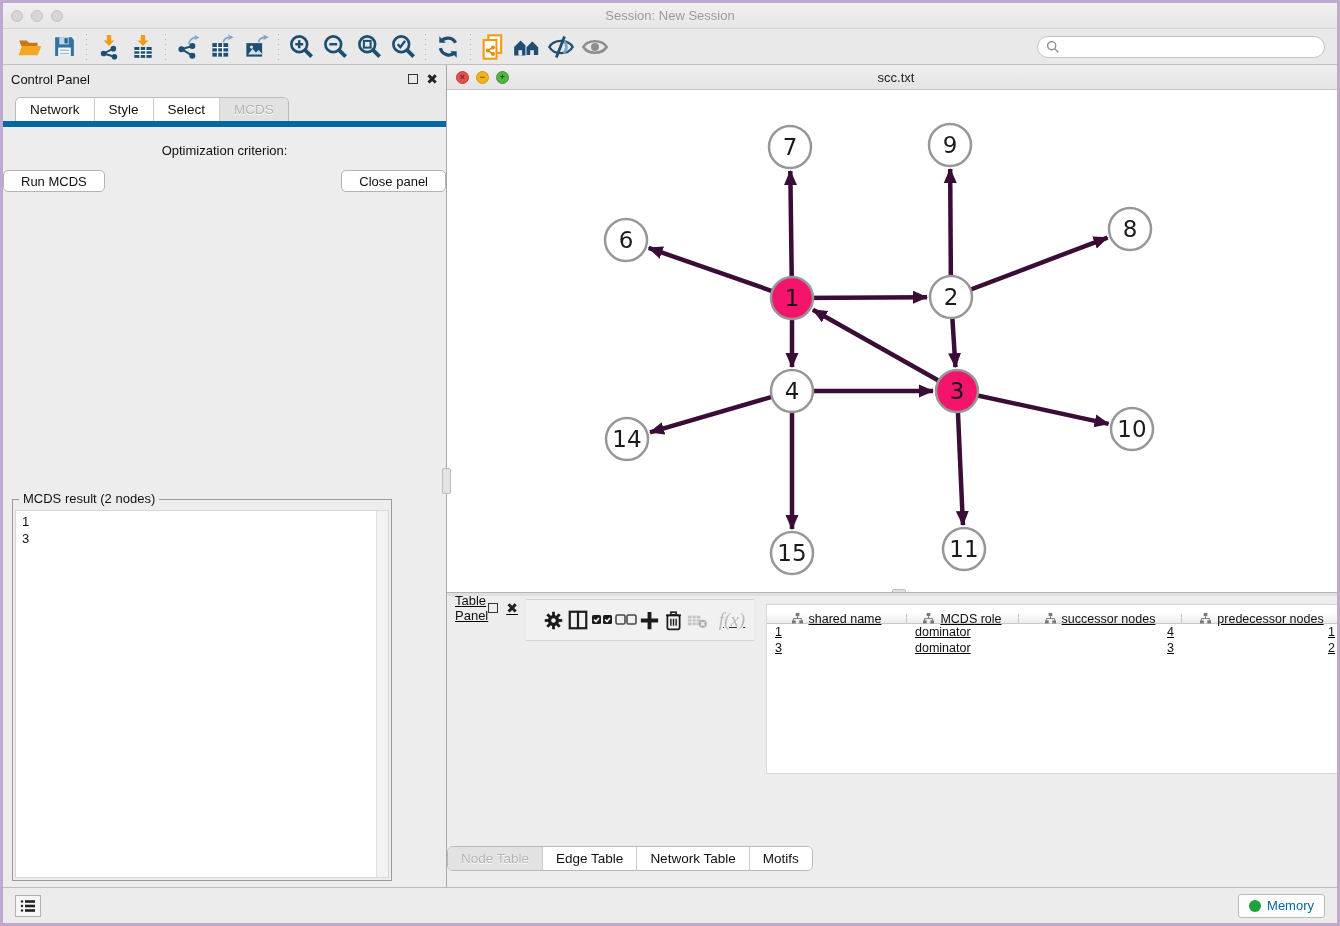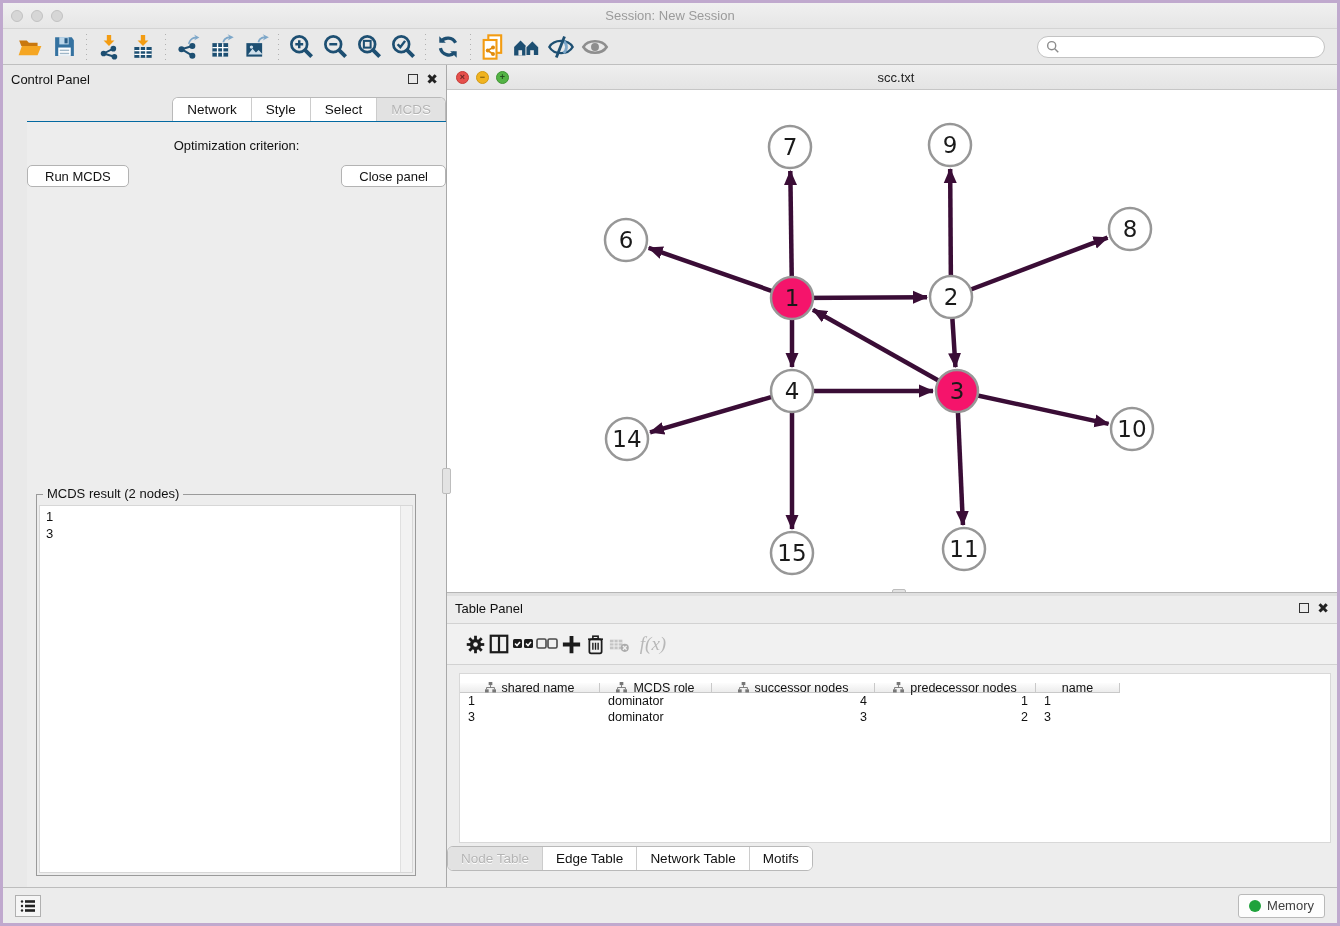--- a/index.html
+++ b/index.html
@@ -31,27 +31,27 @@
   .left-panel { width:444px; border-right:1px solid #a9a9a9; display:flex; flex-direction:column; background:#e9e9e9; position:relative; }
   .right-col { flex:1; display:flex; flex-direction:column; min-width:0; }
 
   
   .cp-header { height:28px; display:flex; align-items:center; padding:0 8px; }
   .cp-header .hd-title { font-size:13px; color:#111; }
   .hd-icons { margin-left:auto; display:flex; align-items:center; gap:8px; }
   .float-sq { width:10px; height:10px; border:1.5px solid #333; display:inline-block; }
   .close-x { font-size:14px; font-weight:bold; color:#222; line-height:10px; }
 
-  .cp-tabs { height:28px; display:flex; justify-content:flex-end; align-items:flex-end; }
+  .cp-tabs { height:28px; display:flex; justify-content:flex-start; align-items:flex-end;margin-left:12px; }
   .seg-group { display:flex; border:1px solid #b9b9b9; border-bottom:none; border-radius:6px 6px 0 0; overflow:hidden; background:#fff; }
   .seg { padding:4px 14px; font-size:13.5px; color:#111; background:#fff; border-right:1px solid #ccc; cursor:default; }
   .seg:last-child { border-right:none; }
   .seg.disabled { background:#e2e2e2; color:#b4b4b4; text-shadow:0 1px 0 #fff; }
 
-  .cp-content { flex:1; background:#ededed; border-top:1px solid #0369a1; position:relative;margin-left:24px; }
+  .cp-content { flex:1; background:#ededed; border-top:6px solid #0369a1; position:relative; }
   .opt-label { text-align:center; margin-top:16px; font-size:13px; color:#111; }
   .combo { width:310px; height:23px; margin:9px auto 0; background:#fff; border:1px solid #b3b3b3;
            border-radius:6px; display:flex; align-items:center; position:relative; }
   .combo .combo-text { font-size:13px; padding-left:10px; color:#111; flex:1; }
   .combo .stepper { width:20px; height:100%; border-left:1px solid #cfcfcf; display:flex; flex-direction:column;
                     align-items:center; justify-content:center; gap:2px; }
   .tri-up { width:0; height:0; border-left:4px solid transparent; border-right:4px solid transparent; border-bottom:5px solid #555; }
   .tri-dn { width:0; height:0; border-left:4px solid transparent; border-right:4px solid transparent; border-top:5px solid #555; }
   .btn-row { display:flex; justify-content:space-between; gap:15px; margin-top:12px; }
   .mac-btn { height:22px; padding:0 17px; background:#fff; border:1px solid #b3b3b3; border-radius:5px;
@@ -76,21 +76,21 @@
             font-size:9px; font-weight:bold; color:rgba(0,0,0,.55); line-height:1; }
   .tr-red { background:#e5504c; border:1px solid #c63a36; }
   .tr-yel { background:#f0b320; border:1px solid #d29a13; }
   .tr-grn { background:#53b345; border:1px solid #3f9333; }
   .nw-title { position:absolute; left:8px; right:0; text-align:center; font-size:13px; color:#222; }
   .nw-canvas { flex:1; background:#fff; position:relative; overflow:hidden; }
   .h-grip { position:absolute; left:50%; bottom:-3px; width:14px; height:6px; background:#e3e3e3;
             border:1px solid #bdbdbd; border-radius:2px; z-index:5; }
 
   
-  .table-panel { flex:1; background:#ededed; display:flex; flex-direction:column; border-top:3px solid #e0e0e0; position:relative; }
+  .table-panel { flex:1; background:#ededed; display:flex; flex-direction:row; border-top:3px solid #e0e0e0; position:relative;text-decoration:underline; }
   .tp-header { height:24px; display:flex; align-items:center; padding:0 8px; }
   .tp-header .hd-title { font-size:13px; color:#111; }
   .tp-toolbar { height:42px; margin-top:3px; border-top:1px solid #d2d2d2; border-bottom:1px solid #d2d2d2;
                 background:#f1f1f1; display:flex; align-items:center; padding-left:16px; }
   .tpi { display:flex; align-items:center; justify-content:center; width:24px; height:24px; }
   .tpi.gray { opacity:.8; }
   .fx-label { font-family:"Liberation Serif","DejaVu Serif",serif; font-style:italic; font-size:19px; color:#aaa; }
 
   .tbl-wrap { margin:8px 6px 0 12px; background:#fff; border:1px solid #d8d8d8; height:170px; position:relative; }
   .tbl-header { display:flex; height:19px; }
@@ -103,21 +103,21 @@
   .w0{width:140px}.w1{width:112px}.w2{width:163px}.w3{width:161px}.w4{width:84px}
 
   .tp-tabs { position:absolute; bottom:16px; left:0; right:0; display:flex; }
   .tp-tabs .seg-group { border-radius:6px; border-bottom:1px solid #b9b9b9; }
   .tp-tabs .seg { padding:4px 13px; }
 
   
   .statusbar { height:36px; background:#ececec; border-top:1px solid #bdbdbd; display:flex; align-items:center; padding:0 12px; }
   .menu-btn { width:26px; height:22px; background:#f6f6f6; border:1px solid #b0b0b0; display:flex; align-items:center; justify-content:center; }
   .memory-btn { margin-left:auto; height:24px; background:#fdfdfd; border:1px solid #b9b9b9; border-radius:3px;
-                display:flex; align-items:center; gap:6px; padding:0 10px; font-size:13px; color:#404040; }
+                display:flex; align-items:center; gap:6px; padding:0 10px; font-size:13px; color:#0369a1; }
   .mem-dot { width:12px; height:12px; border-radius:50%; background:#1fa23c; }
 </style>
 </head>
 <body>
 
 <div class="app">
 
   <div class="titlebar">
     <div class="tl-dots">
       <span class="tl-dot"></span>

